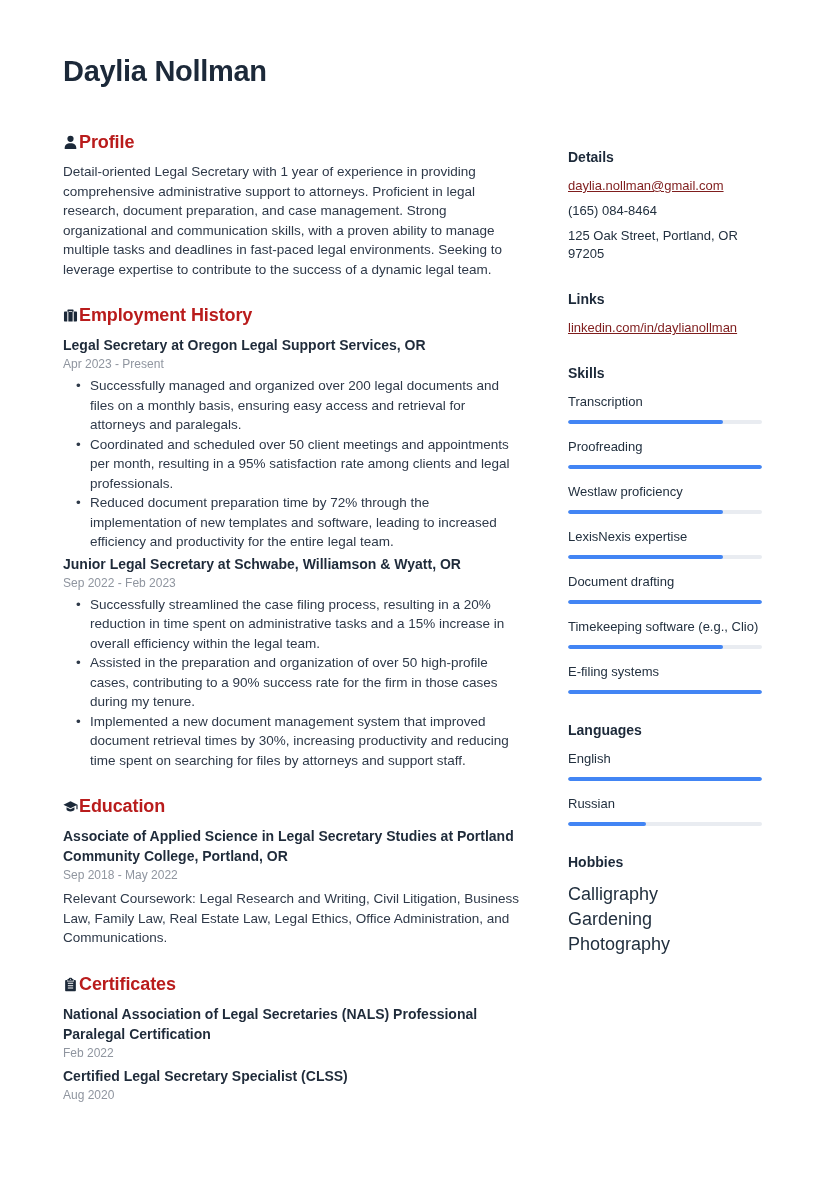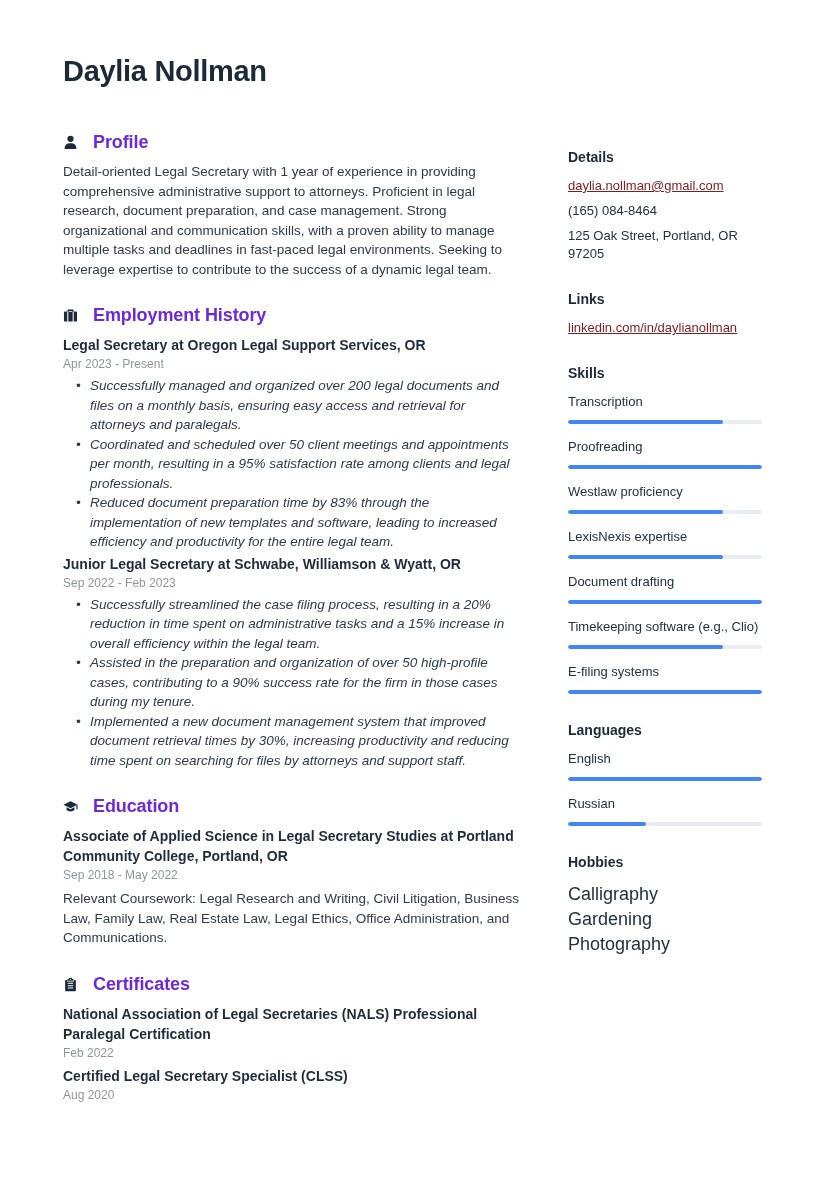--- a/index.html
+++ b/index.html
@@ -9,32 +9,32 @@
     position:relative; width:833px; height:1178px; background:#ffffff;
     margin:4px auto; overflow:hidden;
   }
   
   .main { position:absolute; left:63px; top:50px; width:457px; }
   .name { font-size:29px; font-weight:700; color:#1c2939; line-height:34px; letter-spacing:-0.3px; }
   .job-subtitle { font-size:13.5px; color:#4a5260; line-height:18px; margin-top:2px; }
 
   .section { margin-top:44px; }
   .section.tight { margin-top:26px; }
-  .sec-head { display:flex; align-items:center; gap:15px; color:#6d28d9; }
+  .sec-head { display:flex; align-items:center; gap:1px; color:#b91c1c; }
   .sec-head .icon { width:15px; height:15px; flex:0 0 auto; display:flex; align-items:center; justify-content:center; }
   .sec-head .icon svg { width:15px; height:15px; fill:#1c2939; }
   .sec-title { font-size:18px; font-weight:700; letter-spacing:-0.1px; }
 
   .para { font-size:13.5px; line-height:19.5px; margin-top:9px; color:#2e3949; }
 
   .entry-title { font-size:14px; font-weight:700; color:#1f2b3a; line-height:20px; margin-top:9px; }
   .entry-date { font-size:12px; color:#8f959f; line-height:17px; margin-top:1px; }
   ul.bullets { list-style:none; margin-top:3px; }
   ul.bullets li {
-    position:relative; padding-left:27px; font-size:13.5px; line-height:19.5px; color:#2e3949;font-style:italic;
+    position:relative; padding-left:27px; font-size:13.5px; line-height:19.5px; color:#2e3949;
   }
   ul.bullets li::before {
     content:"•"; position:absolute; left:13px; top:0; color:#2e3949; font-size:13.5px;
   }
   .entry-desc { font-size:13.5px; line-height:19.5px; color:#2e3949; margin-top:5px; }
 
   
   .sidebar { position:absolute; left:568px; top:144px; width:194px; }
   .side-sec { margin-bottom:27px; }
   .side-title { font-size:14px; font-weight:700; color:#1c2939; line-height:19px; margin-bottom:10px; }
@@ -80,21 +80,21 @@
         </span>
         <span class="sec-title">Employment History</span>
       </div>
 
       <div>
         <div class="entry-title">Legal Secretary at Oregon Legal Support Services, OR</div>
         <div class="entry-date">Apr 2023 - Present</div>
         <ul class="bullets">
           <li>Successfully managed and organized over 200 legal documents and files on a monthly basis, ensuring easy access and retrieval for attorneys and paralegals.</li>
           <li>Coordinated and scheduled over 50 client meetings and appointments per month, resulting in a 95% satisfaction rate among clients and legal professionals.</li>
-          <li>Reduced document preparation time by 83% through the implementation of new templates and software, leading to increased efficiency and productivity for the entire legal team.</li>
+          <li>Reduced document preparation time by 72% through the implementation of new templates and software, leading to increased efficiency and productivity for the entire legal team.</li>
         </ul>
       </div>
 
       <div>
         <div class="entry-title" style="margin-top:2px;">Junior Legal Secretary at Schwabe, Williamson &amp; Wyatt, OR</div>
         <div class="entry-date">Sep 2022 - Feb 2023</div>
         <ul class="bullets">
           <li>Successfully streamlined the case filing process, resulting in a 20% reduction in time spent on administrative tasks and a 15% increase in overall efficiency within the legal team.</li>
           <li>Assisted in the preparation and organization of over 50 high-profile cases, contributing to a 90% success rate for the firm in those cases during my tenure.</li>
           <li>Implemented a new document management system that improved document retrieval times by 30%, increasing productivity and reducing time spent on searching for files by attorneys and support staff.</li>

